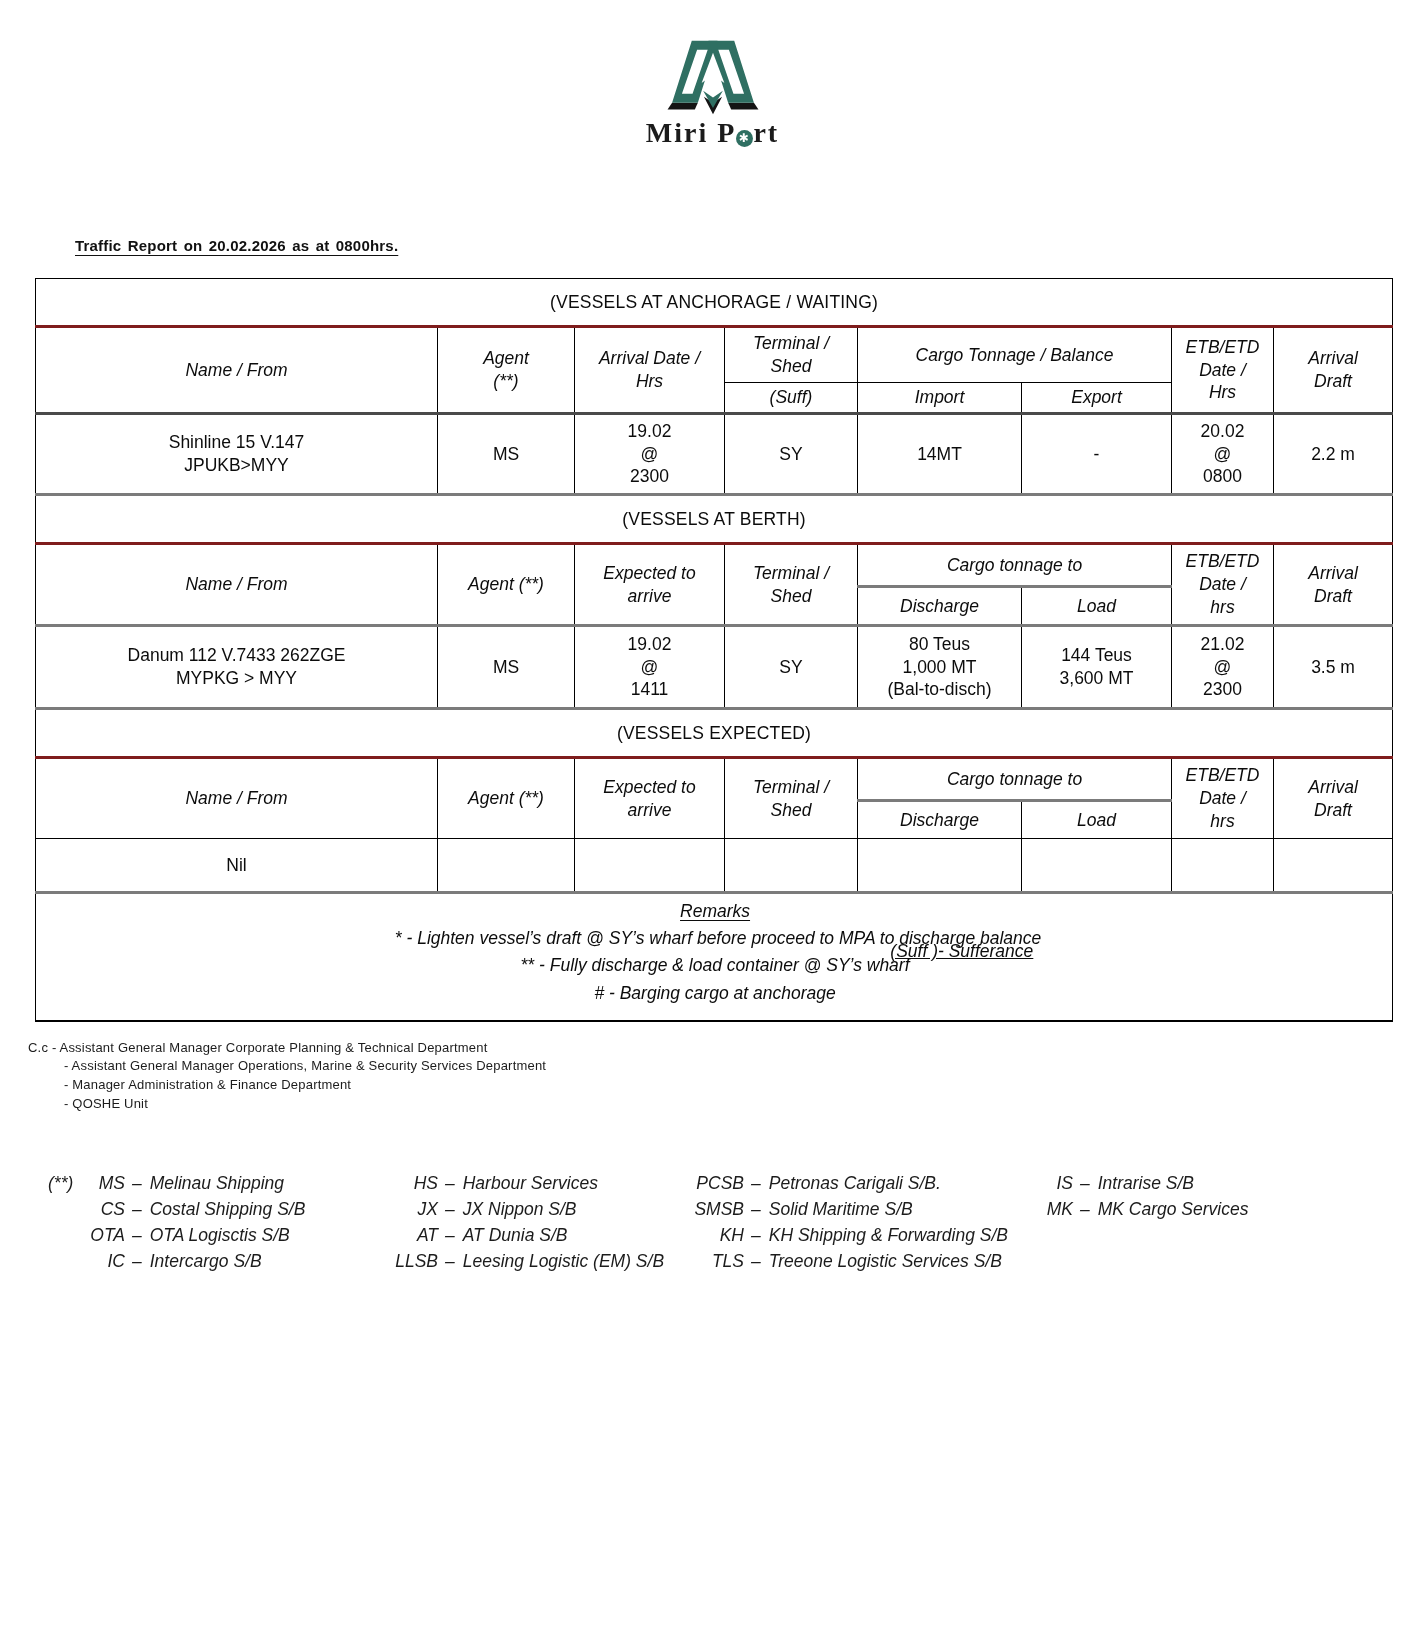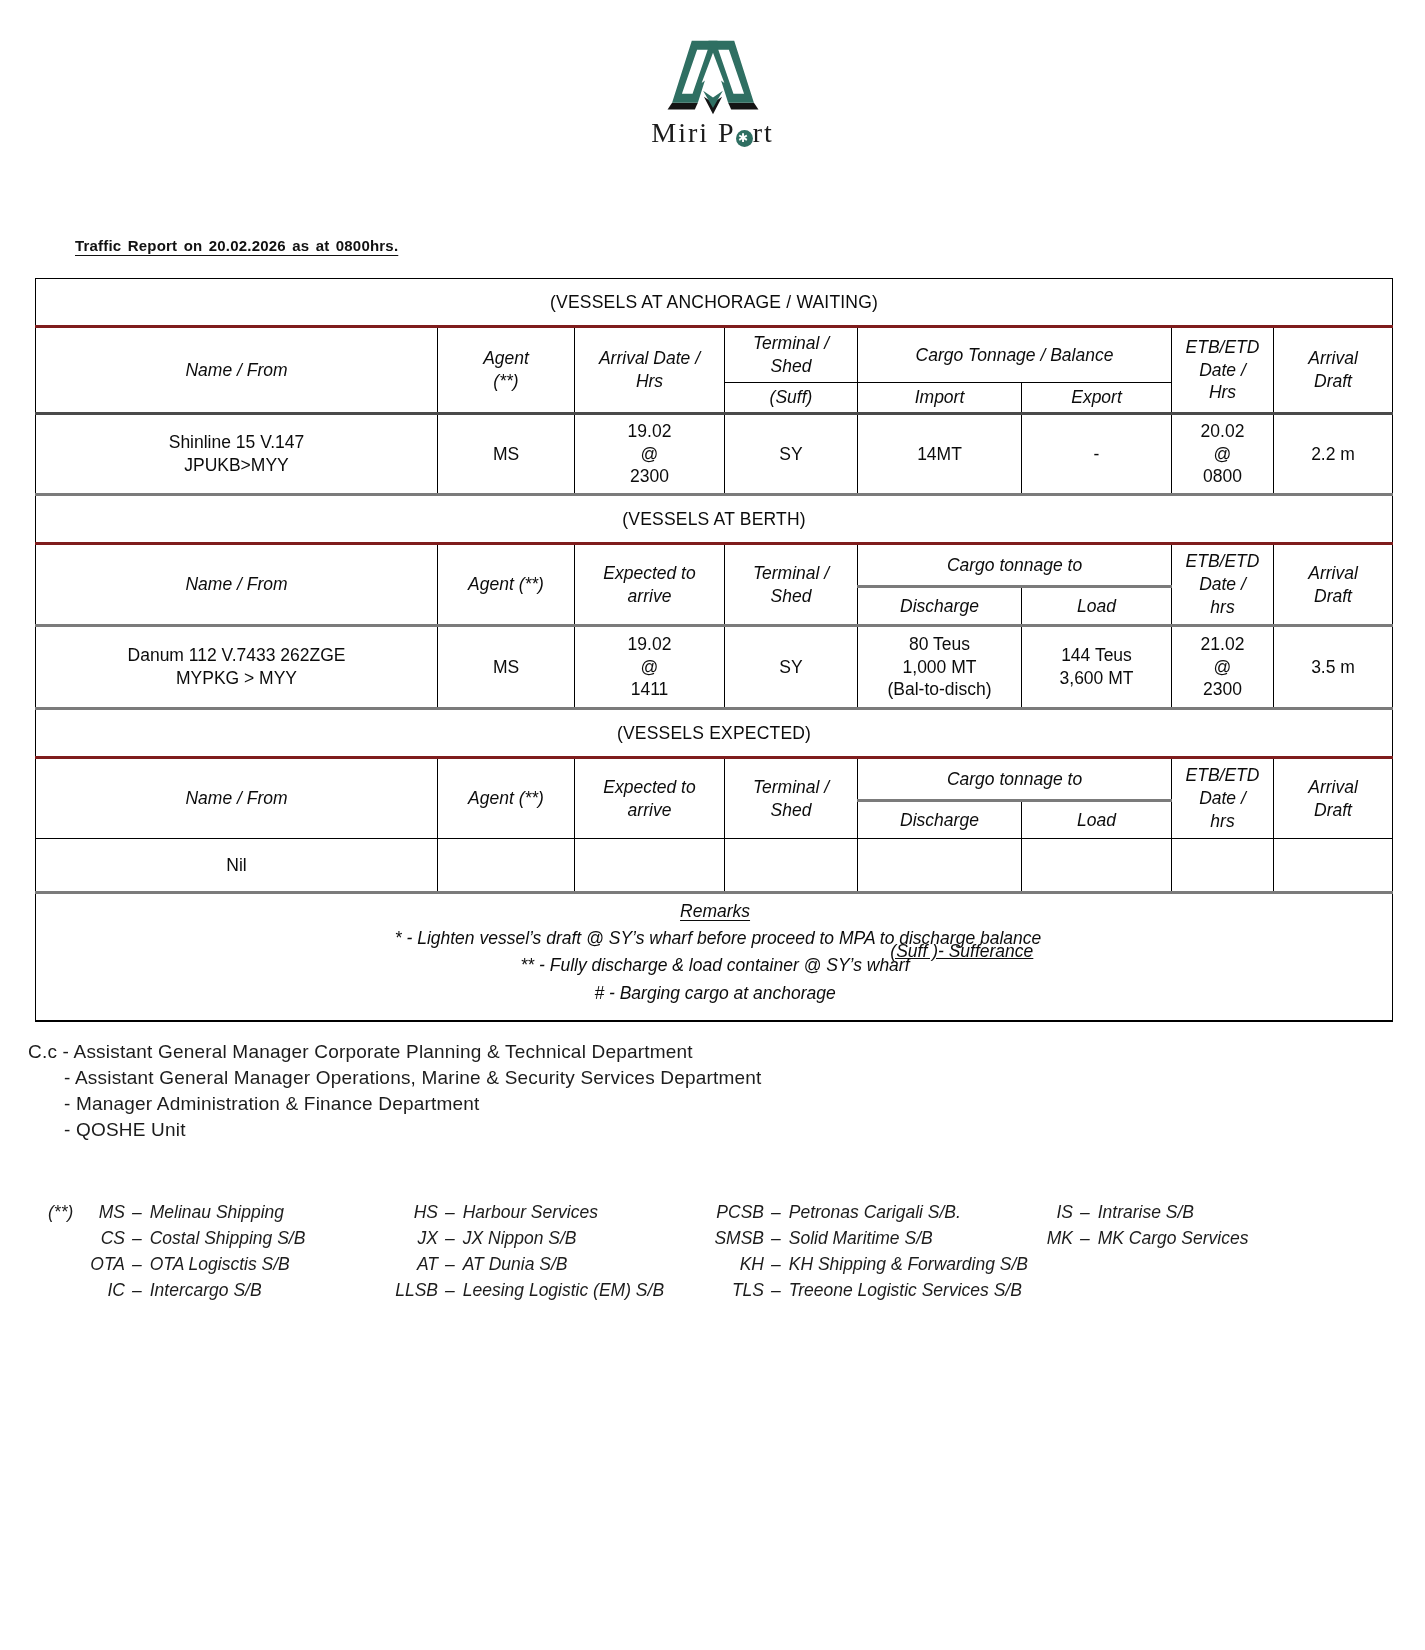--- a/index.html
+++ b/index.html
@@ -4,21 +4,21 @@
 <style>
   html,body{margin:0;padding:0;}
   body{
     width:1425px;height:1650px;background:#ffffff;color:#000;
     font-family:"Liberation Sans",sans-serif;position:relative;overflow:hidden;
   }
   
   .logo-wrap{padding-top:36px;text-align:center;}
   .logo-mark{display:block;margin:0 auto;}
   .brand{
-    font-family:"Liberation Serif",serif;font-weight:normal;font-size:28px;
+    font-family:"Liberation Serif",serif;font-weight:bold;font-size:28px;
     letter-spacing:2px;color:#1b1b1b;margin-top:2px;
   }
   .gear{
     display:inline-block;width:17px;height:17px;border-radius:50%;
     background:#2f6f62;color:#fff;font-size:12px;line-height:17px;text-align:center;
     vertical-align:baseline;position:relative;top:0px;font-family:"DejaVu Sans",sans-serif;
   }
   
   .title{
     margin:88px 0 0 75px;font-size:15px;font-weight:bold;color:#111;
@@ -50,38 +50,38 @@
   tr.r-remarks td{border-top:3px solid #7b7b7b;border-bottom:2.5px solid #000;}
   .remarks-cell{
     text-align:left;vertical-align:top !important;
     padding:6px 10px 10px 12px !important;font-style:italic;position:relative;
   }
   .rm-title{text-decoration:underline;text-underline-offset:3px;margin-bottom:4px;}
   .rm-line{margin-bottom:4px;line-height:1.35;}
   .rm1{padding-left:6px;}
   .rm-suff{position:absolute;left:63%;top:46px;text-decoration:underline;}
   
-  .cc{margin:18px 0 4px 28px;font-size:19px;color:#1c1c1c;line-height:1.22;letter-spacing:.2px;}
+  .cc{margin:18px 0 4px 28px;font-size:13px;color:#1c1c1c;line-height:1.22;letter-spacing:.2px;}
   .cc .line{margin-bottom:3px;}
   .cc .indent{margin-left:36px;}
   
   .legend{
     display:flex;margin:58px 0 0 48px;font-style:italic;font-size:17.5px;color:#1c1c1c;
   }
   .legend .marker{width:37px;flex:none;line-height:26px;}
   .lg-col{flex:none;}
   .lg-c1{width:305px;}
   .lg-c2{width:300px;}
   .lg-c3{width:355px;}
   .lg-c4{width:250px;}
   .lg-entry{line-height:26px;white-space:nowrap;}
   .lg-abbr{display:inline-block;text-align:right;margin-right:7px;}
   .lg-c1 .lg-abbr{width:40px;}
   .lg-c2 .lg-abbr{width:48px;}
-  .lg-c3 .lg-abbr{width:54px;margin-left:20px;}
+  .lg-c3 .lg-abbr{width:54px;}
   .lg-c4 .lg-abbr{width:28px;}
   .lg-dash{margin-right:8px;}
 </style>
 </head>
 <body>
 
 <div class="logo-wrap">
   <svg class="logo-mark" width="100" height="79" viewBox="0 0 132 104">
     <path d="M12 88 L46 88 L42 97 L6 97 Z" fill="#141414"></path>
     <path d="M86 88 L120 88 L126 97 L90 97 Z" fill="#141414"></path>

